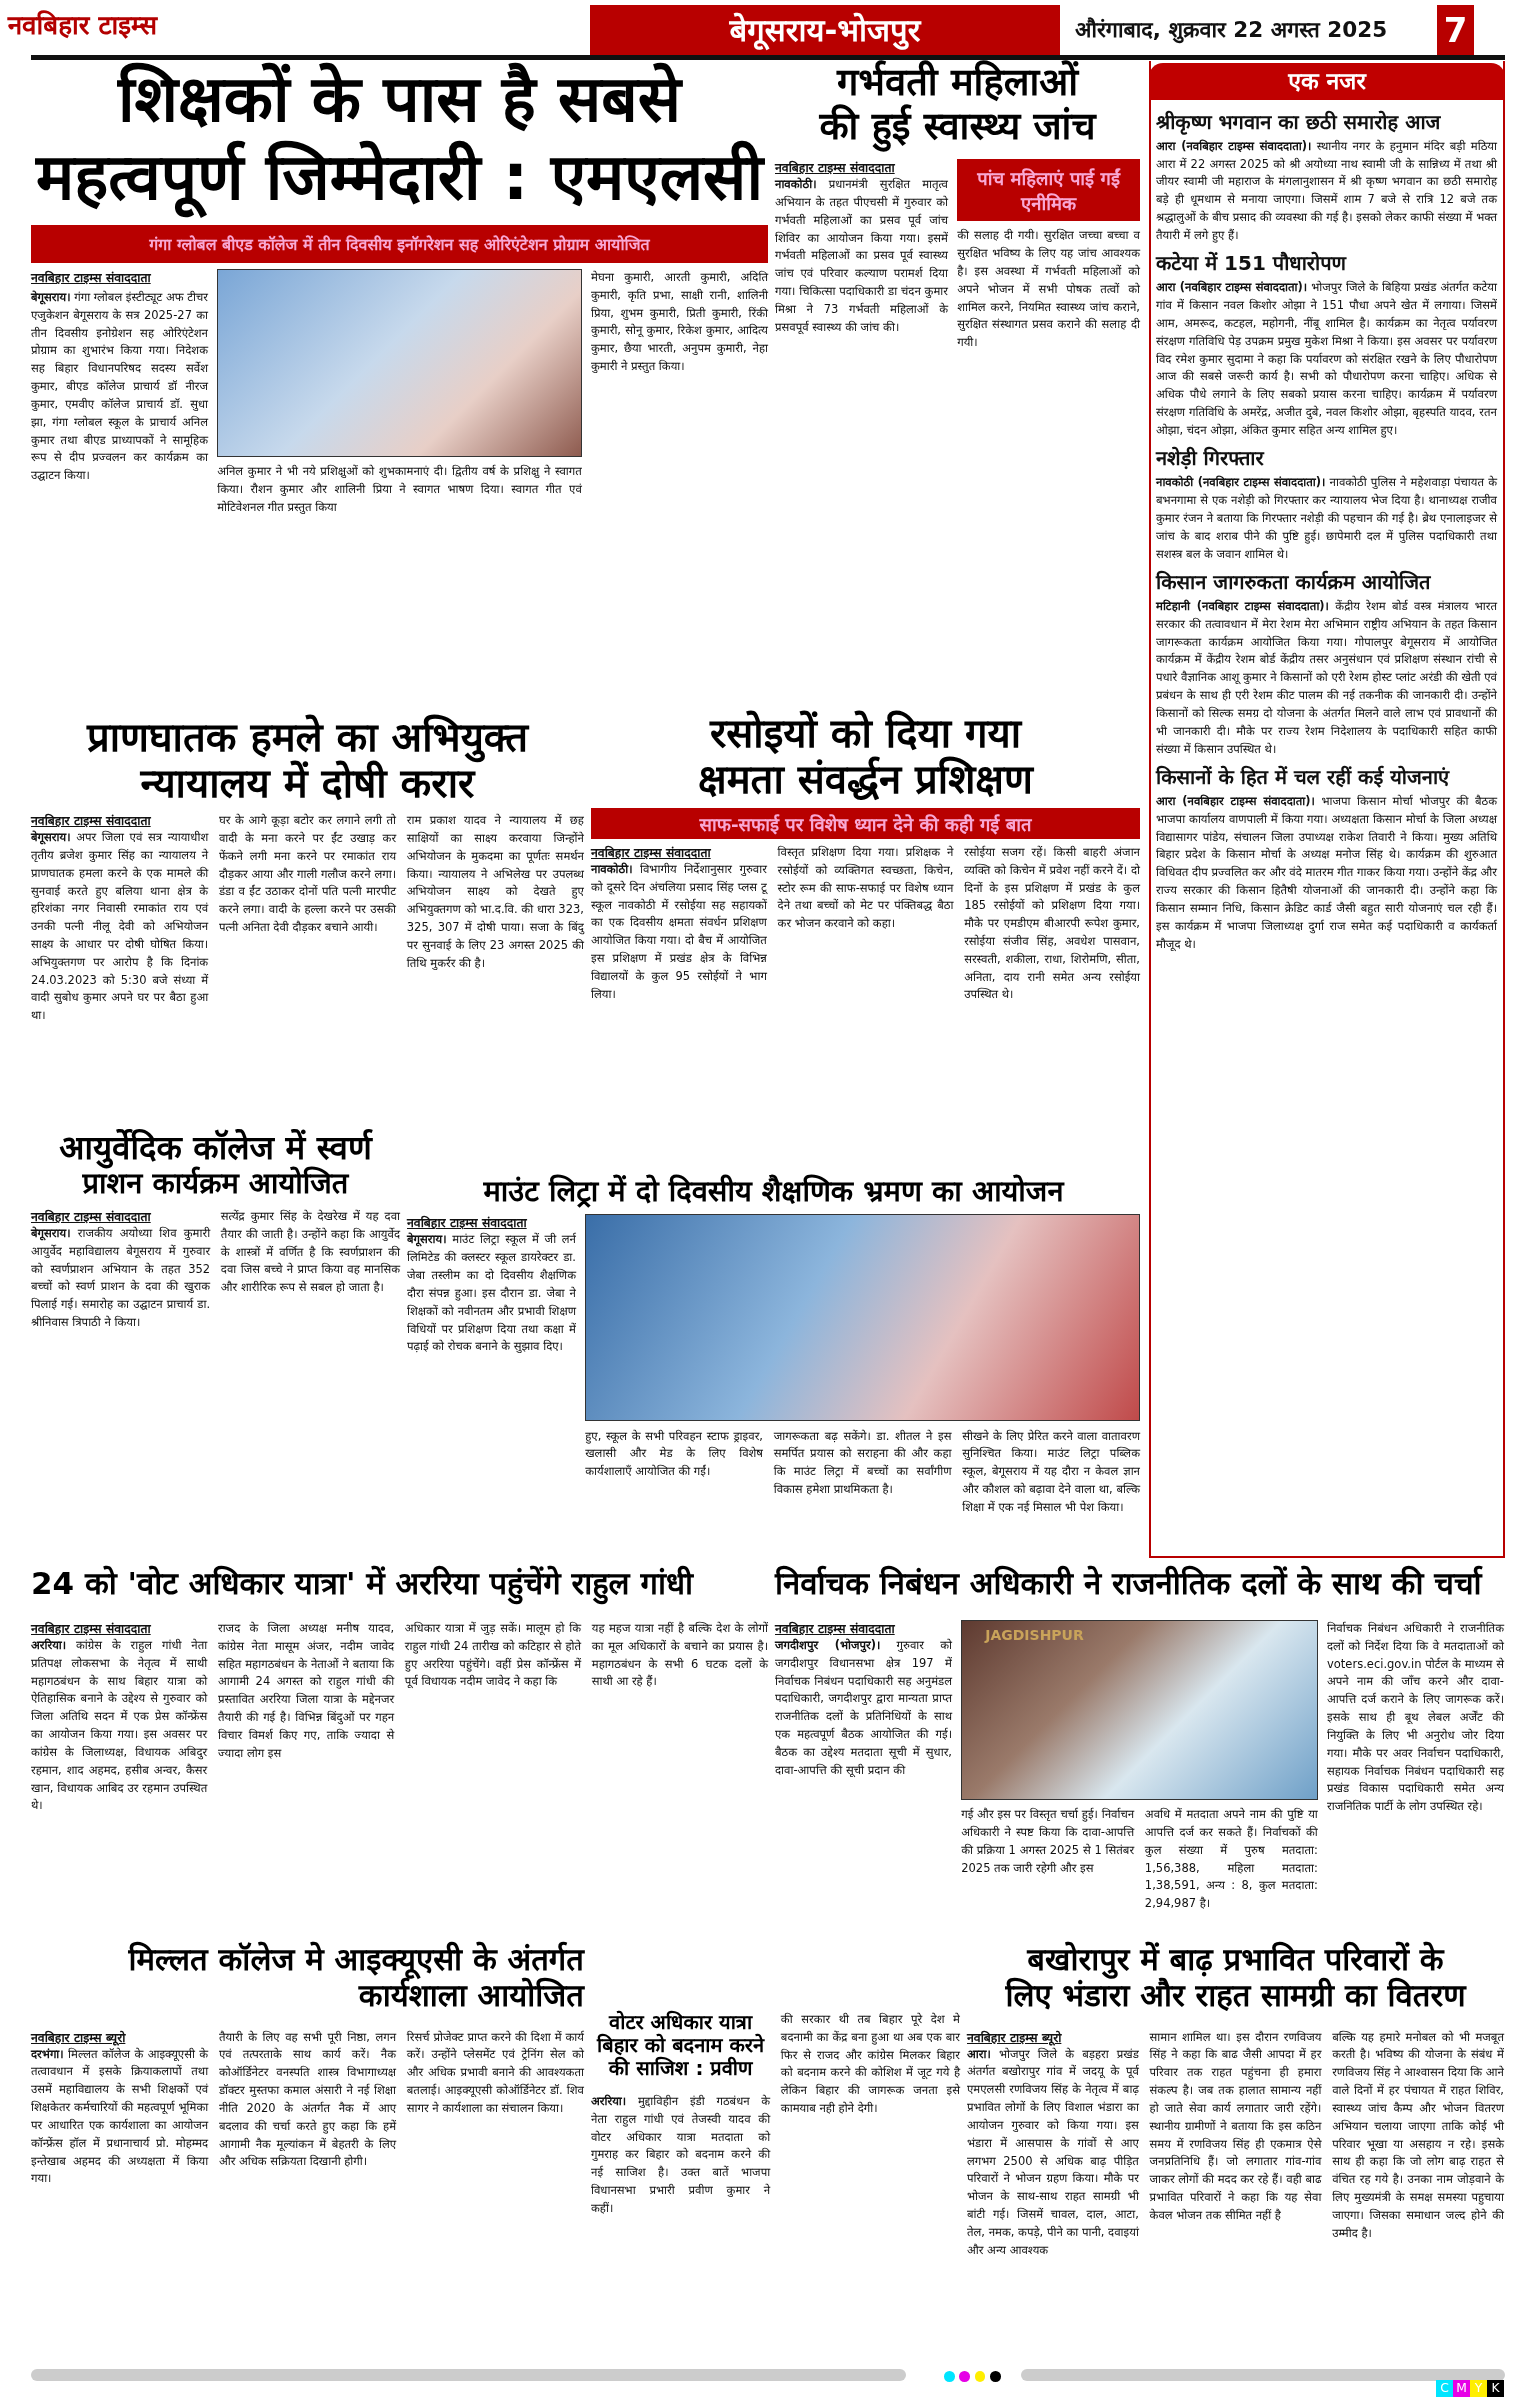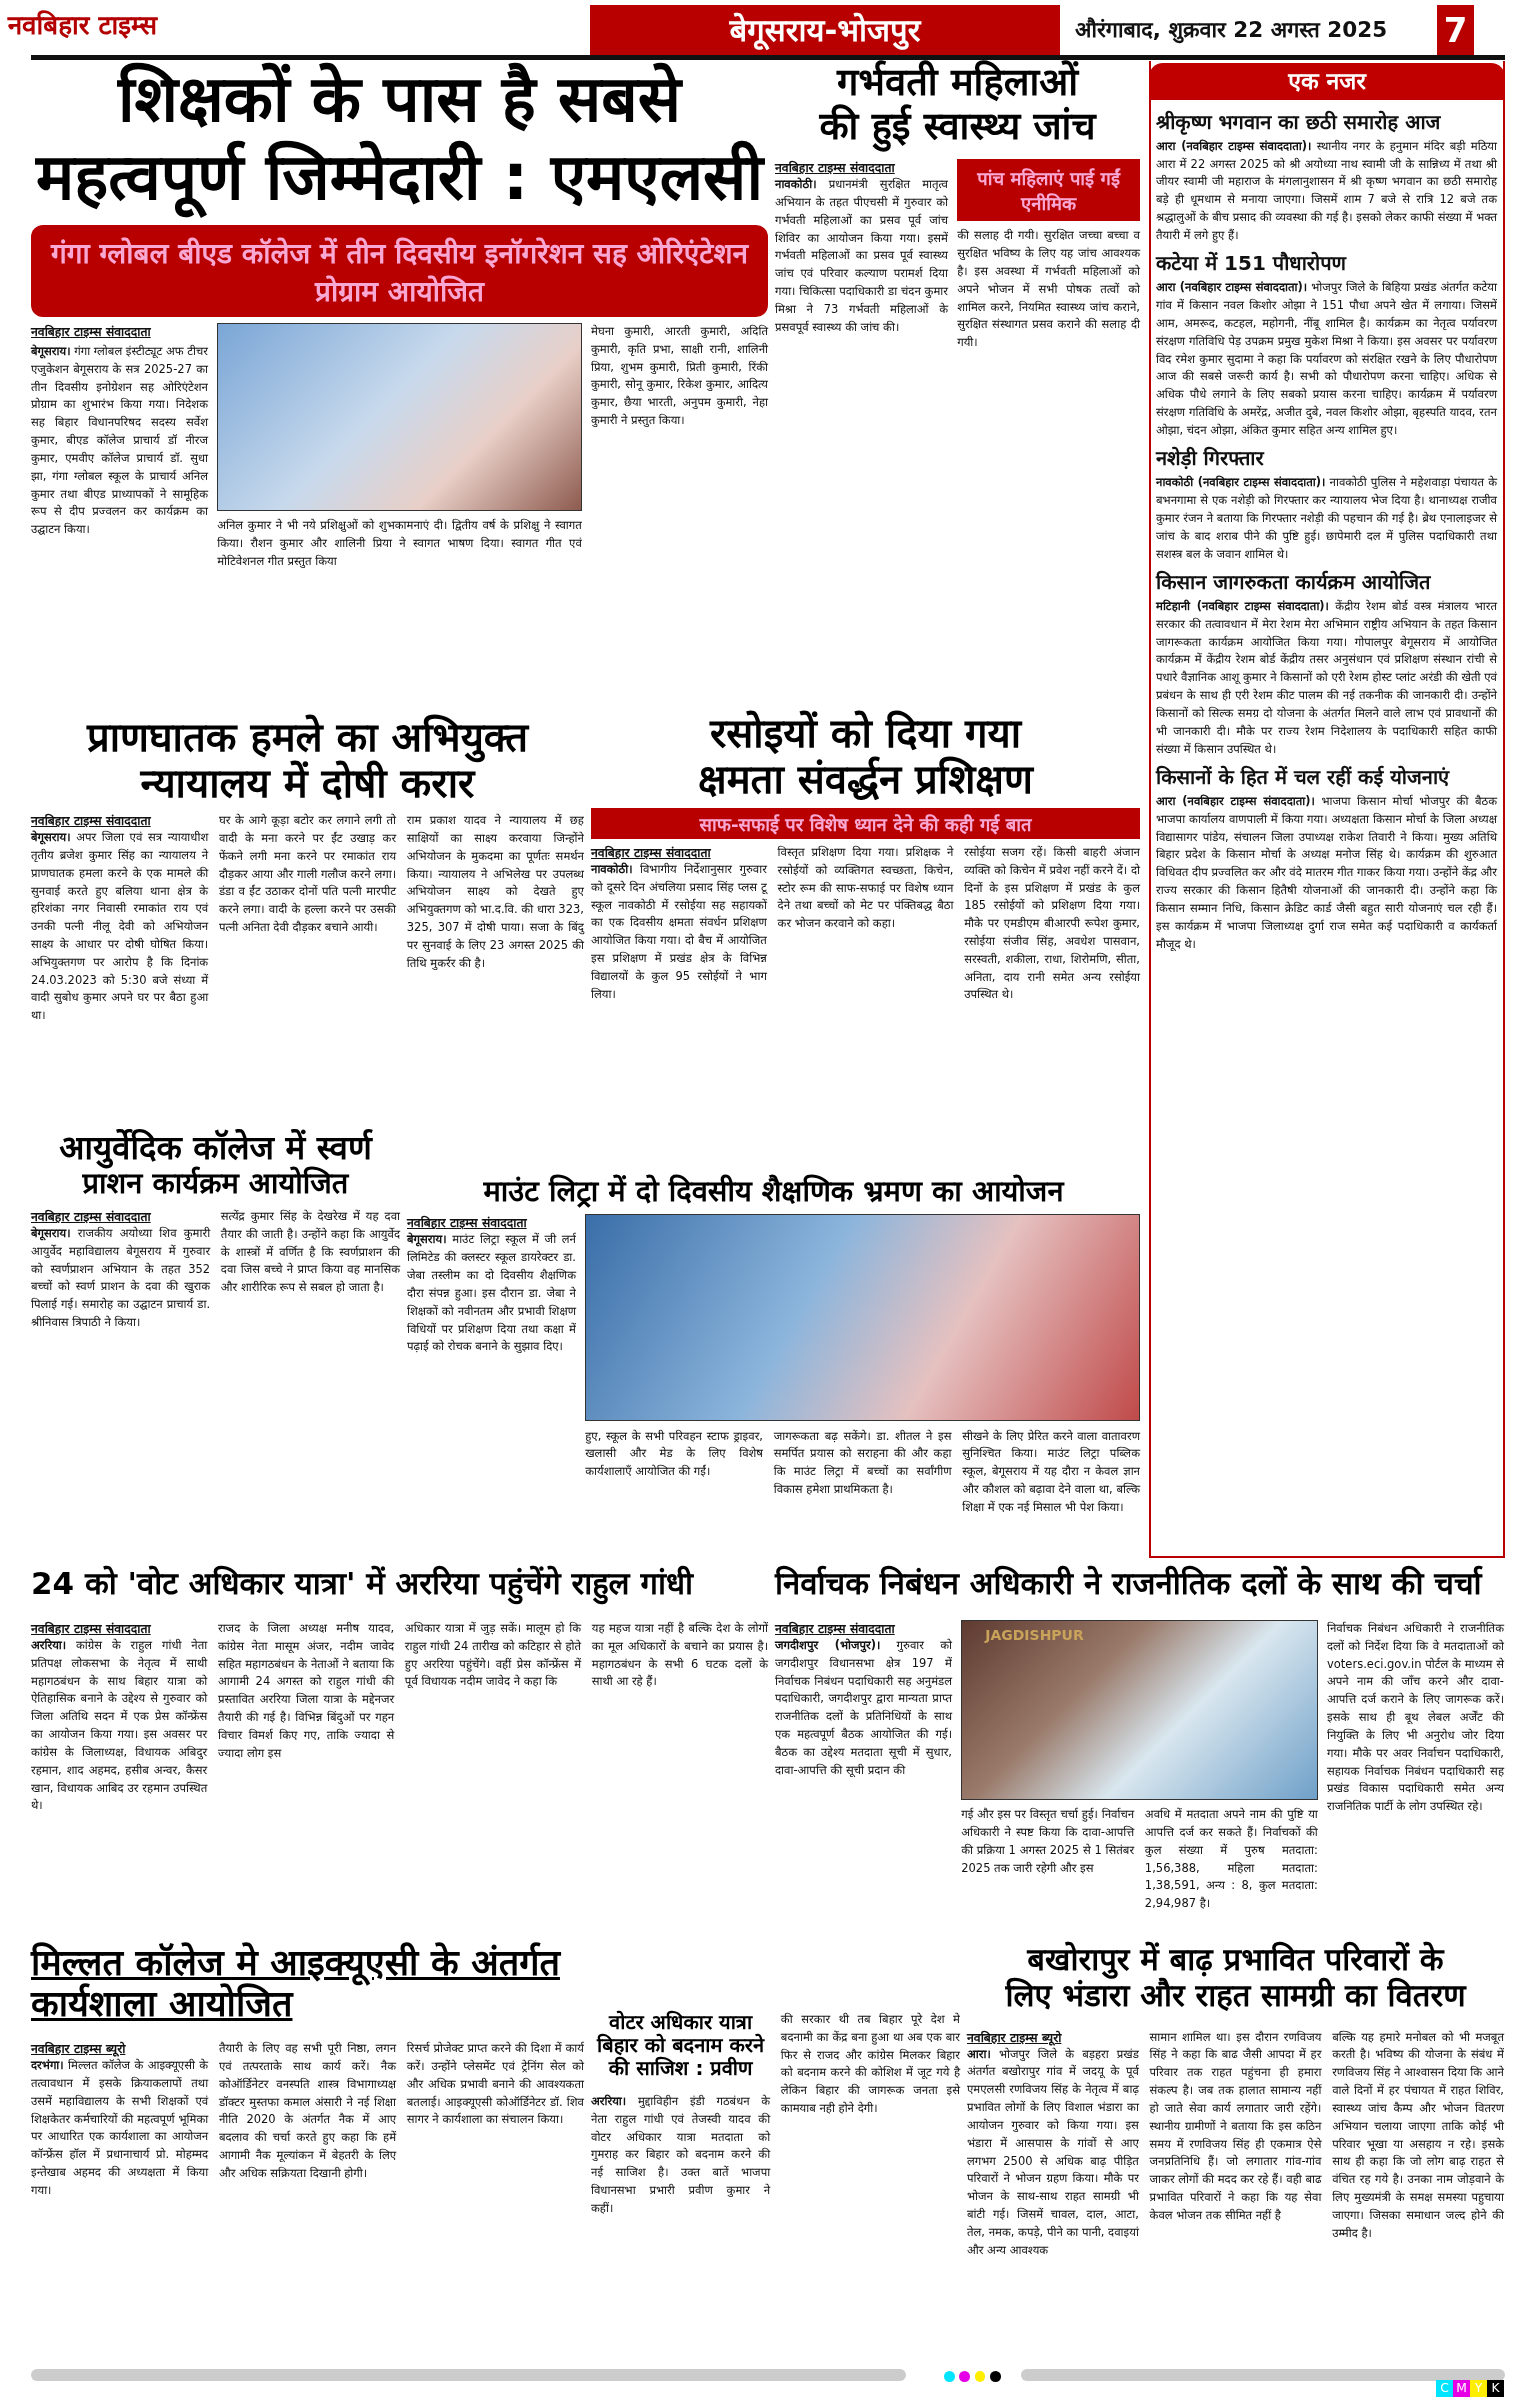--- a/index.html
+++ b/index.html
@@ -34,21 +34,21 @@
 
 <div class="abs masthead-name">नवबिहार टाइम्स</div>
 <div class="abs masthead-section">बेगूसराय-भोजपुर</div>
 <div class="abs masthead-date">औरंगाबाद, शुक्रवार 22 अगस्त 2025</div>
 <div class="abs masthead-page">7</div>
 <div class="abs rule"></div>
 
 <div class="abs" style="left:31px; top:63px; width:737px;">
   <div class="headline" style="font-size:64px;">शिक्षकों के पास है सबसे</div>
   <div class="headline" style="font-size:64px; margin-top:4.6px;">महत्वपूर्ण जिम्मेदारी : एमएलसी</div>
-  <div class="redbar" style="font-size:28px; padding:7.7px 3.1px; margin-top:10.7px;border-radius:12px;">गंगा ग्लोबल बीएड कॉलेज में तीन दिवसीय इनॉगरेशन सह ओरिएंटेशन प्रोग्राम आयोजित</div>
+  <div class="redbar" style="font-size:16px; padding:7.7px 3.1px; margin-top:10.7px;">गंगा ग्लोबल बीएड कॉलेज में तीन दिवसीय इनॉगरेशन सह ओरिएंटेशन प्रोग्राम आयोजित</div>
   <div style="display:flex; gap:9.2px; margin-top:6.1px;">
     <div style="width:177px;">
       <div class="byline">नवबिहार टाइम्स संवाददाता</div>
       <div class="body-text" style="margin-top:3.1px;"><b>बेगूसराय।</b> <span>गंगा ग्लोबल इंस्टीट्यूट अफ टीचर एजुकेशन बेगूसराय के सत्र 2025-27 का तीन दिवसीय इनोग्रेशन सह ओरिएंटेशन प्रोग्राम का शुभारंभ किया गया। निदेशक सह बिहार विधानपरिषद सदस्य सर्वेश कुमार, बीएड कॉलेज प्राचार्य डॉ नीरज कुमार, एमवीए कॉलेज प्राचार्य डॉ. सुधा झा, गंगा ग्लोबल स्कूल के प्राचार्य अनिल कुमार तथा बीएड प्राध्यापकों ने सामूहिक रूप से दीप प्रज्वलन कर कार्यक्रम का उद्घाटन किया।</span></div>
     </div>
     <div style="flex:1;">
       <div class="photo" style="height:188px;"></div>
       <div class="cols" style="margin-top:6.1px;">
         <div class="body-text">अनिल कुमार ने भी नये प्रशिक्षुओं को शुभकामनाएं दी। द्वितीय वर्ष के प्रशिक्षु ने स्वागत किया। रौशन कुमार और शालिनी प्रिया ने स्वागत भाषण दिया। स्वागत गीत एवं मोटिवेशनल गीत प्रस्तुत किया</div>
       </div>
@@ -181,21 +181,21 @@
       <div class="cols" style="margin-top:6.1px;">
         <div class="body-text">गई और इस पर विस्तृत चर्चा हुई। निर्वाचन अधिकारी ने स्पष्ट किया कि दावा-आपत्ति की प्रक्रिया 1 अगस्त 2025 से 1 सितंबर 2025 तक जारी रहेगी और इस</div>
         <div class="body-text">अवधि में मतदाता अपने नाम की पुष्टि या आपत्ति दर्ज कर सकते हैं। निर्वाचकों की कुल संख्या में पुरुष मतदाता: 1,56,388, महिला मतदाता: 1,38,591, अन्य : 8, कुल मतदाता: 2,94,987 है।</div>
       </div>
     </div>
     <div style="width:177px;" class="body-text">निर्वाचक निबंधन अधिकारी ने राजनीतिक दलों को निर्देश दिया कि वे मतदाताओं को voters.eci.gov.in पोर्टल के माध्यम से अपने नाम की जाँच करने और दावा-आपत्ति दर्ज कराने के लिए जागरूक करें। इसके साथ ही बूथ लेबल अर्जेंट की नियुक्ति के लिए भी अनुरोध जोर दिया गया। मौके पर अवर निर्वाचन पदाधिकारी, सहायक निर्वाचक निबंधन पदाधिकारी सह प्रखंड विकास पदाधिकारी समेत अन्य राजनितिक पार्टी के लोग उपस्थित रहे।</div>
   </div>
 </div>
 
 <div class="abs" style="left:31px; top:1942px; width:553px;">
-  <div class="headline" style="font-size:36px; text-align:left;text-decoration:underline;">मिल्लत कॉलेज मे आइक्यूएसी के अंतर्गत कार्यशाला आयोजित</div>
+  <div class="headline" style="font-size:31px; text-align:right;">मिल्लत कॉलेज मे आइक्यूएसी के अंतर्गत कार्यशाला आयोजित</div>
   <div class="cols" style="margin-top:15.4px;">
     <div>
       <div class="byline">नवबिहार टाइम्स ब्यूरो</div>
       <div class="body-text"><b>दरभंगा।</b> <span>मिल्लत कॉलेज के आइक्यूएसी के तत्वावधान में इसके क्रियाकलापों तथा उसमें महाविद्यालय के सभी शिक्षकों एवं शिक्षकेतर कर्मचारियों की महत्वपूर्ण भूमिका पर आधारित एक कार्यशाला का आयोजन कॉन्फ्रेंस हॉल में प्रधानाचार्य प्रो. मोहम्मद इन्तेखाब अहमद की अध्यक्षता में किया गया।</span></div>
     </div>
     <div class="body-text">तैयारी के लिए वह सभी पूरी निष्ठा, लगन एवं तत्परताके साथ कार्य करें। नैक कोऑर्डिनेटर वनस्पति शास्त्र विभागाध्यक्ष डॉक्टर मुस्तफा कमाल अंसारी ने नई शिक्षा नीति 2020 के अंतर्गत नैक में आए बदलाव की चर्चा करते हुए कहा कि हमें आगामी नैक मूल्यांकन में बेहतरी के लिए और अधिक सक्रियता दिखानी होगी।</div>
     <div class="body-text">रिसर्च प्रोजेक्ट प्राप्त करने की दिशा में कार्य करें। उन्होंने प्लेसमेंट एवं ट्रेनिंग सेल को और अधिक प्रभावी बनाने की आवश्यकता बतलाई। आइक्यूएसी कोऑर्डिनेटर डॉ. शिव सागर ने कार्यशाला का संचालन किया।</div>
   </div>
 </div>
 

